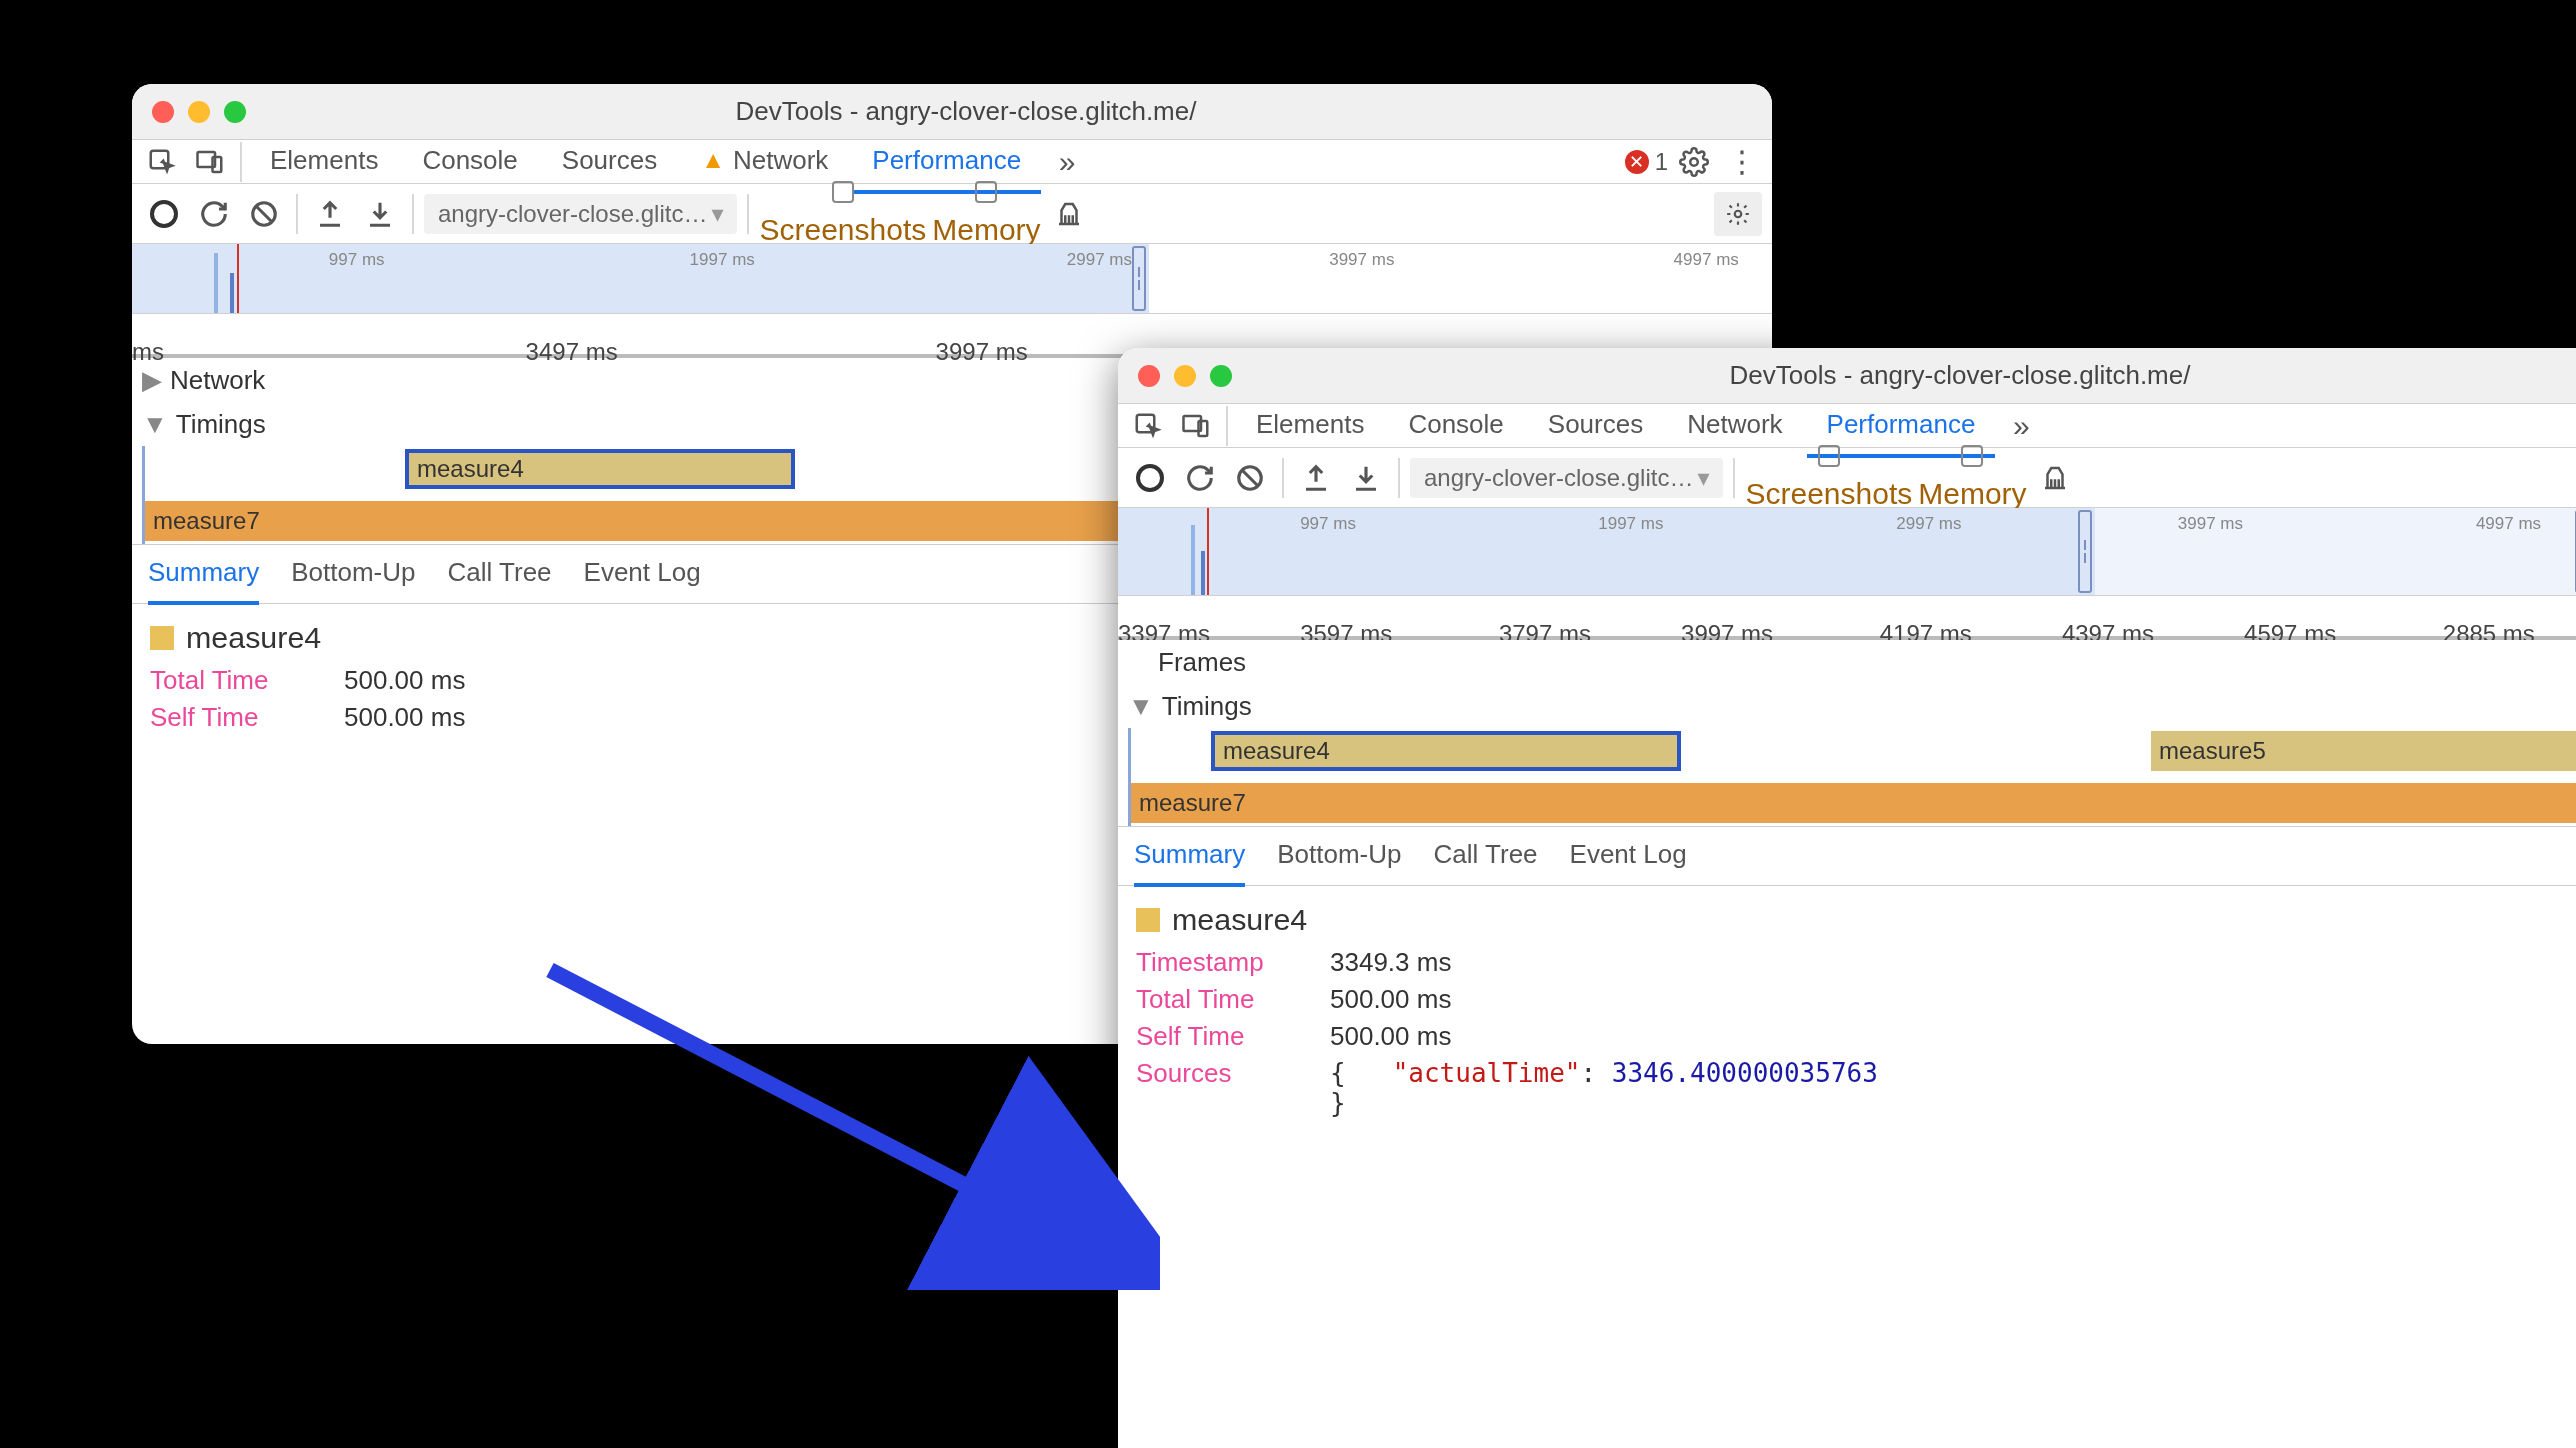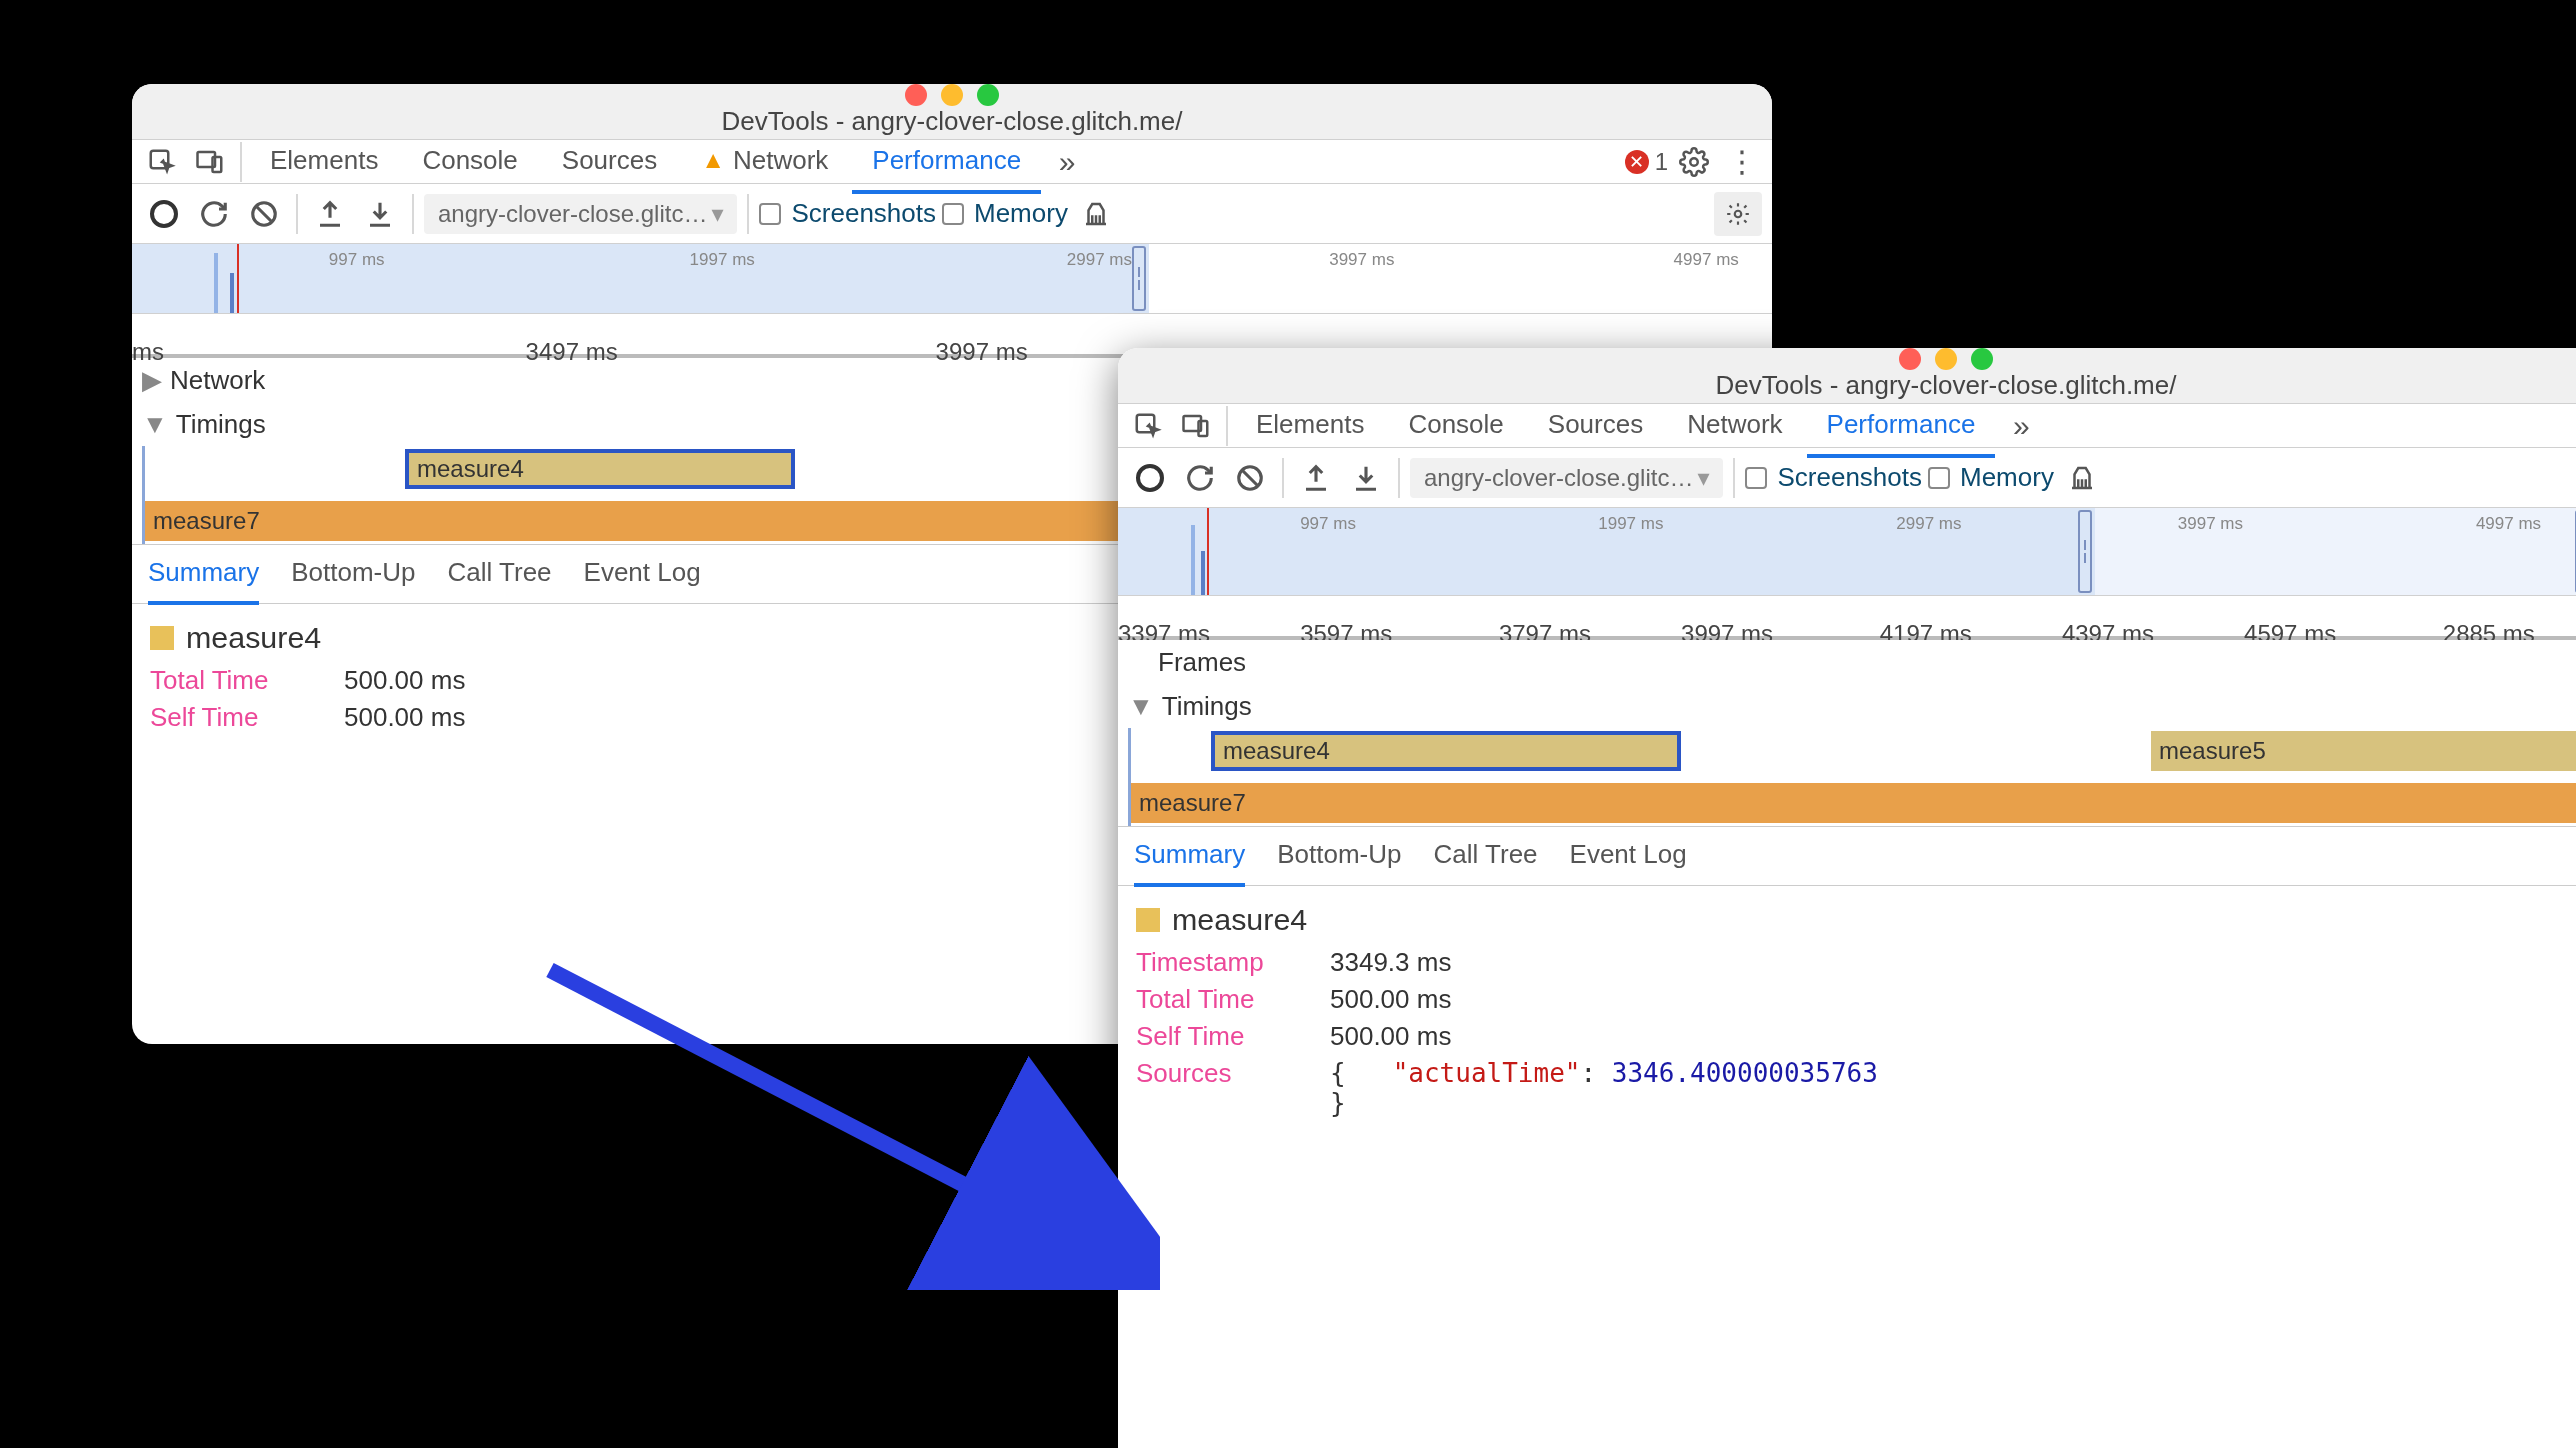--- a/index.html
+++ b/index.html
@@ -20,22 +20,22 @@
     display: flex;
     flex-direction: column;
   }
   
   .titlebar {
     height: 56px;
     background: #f0f0f0;
     display: flex;
     align-items: center;
     padding: 0 20px;
+    gap: 12px;
     border-bottom: 1px solid #d0d0d0;
-    flex-direction: column;
   }
   .trafficlights { display:flex; gap:14px; }
   .tl { width:22px; height:22px; border-radius:50%; }
   .tl.red{background:#ff5f57;} .tl.yel{background:#febc2e;} .tl.grn{background:#28c840;}
   .titletext {
     flex:1; text-align:center; color:#444; font-size:26px; font-weight:500;
   }
   
   .tabbar {
     height: 44px;
@@ -71,21 +71,21 @@
   
   .toolbar{
     height:60px; display:flex; align-items:center; gap:6px;
     padding:0 10px; border-bottom:1px solid #d0d0d0;
   }
   .recbtn{ width:28px;height:28px;border:4px solid #333;border-radius:50%;background:#fff;}
   .pill{
     background:#f1f1f1; height:40px; padding:0 14px; display:flex; align-items:center;
     color:#666; font-size:24px; border-radius:4px; gap:4px;
   }
-  .chk{ display:flex; align-items:center; gap:10px; font-size:26px; color:#0c4a6e;}
+  .chk{ display:flex; align-items:center; gap:10px; font-size:30px; color:#a16207;flex-direction:column;}
   .chkbox{width:22px;height:22px;border:2px solid #888;border-radius:4px;}
   .gearbox{ width:48px; height:44px; background:#eee; display:flex;align-items:center;justify-content:center;border-radius:4px;}
 
   
   .overview{
     position:relative; height:70px;
     border-bottom:1px solid #d0d0d0;
     display:flex;
   }
   .ov-fill{position:absolute;inset:0;background:#dae6f7; }

